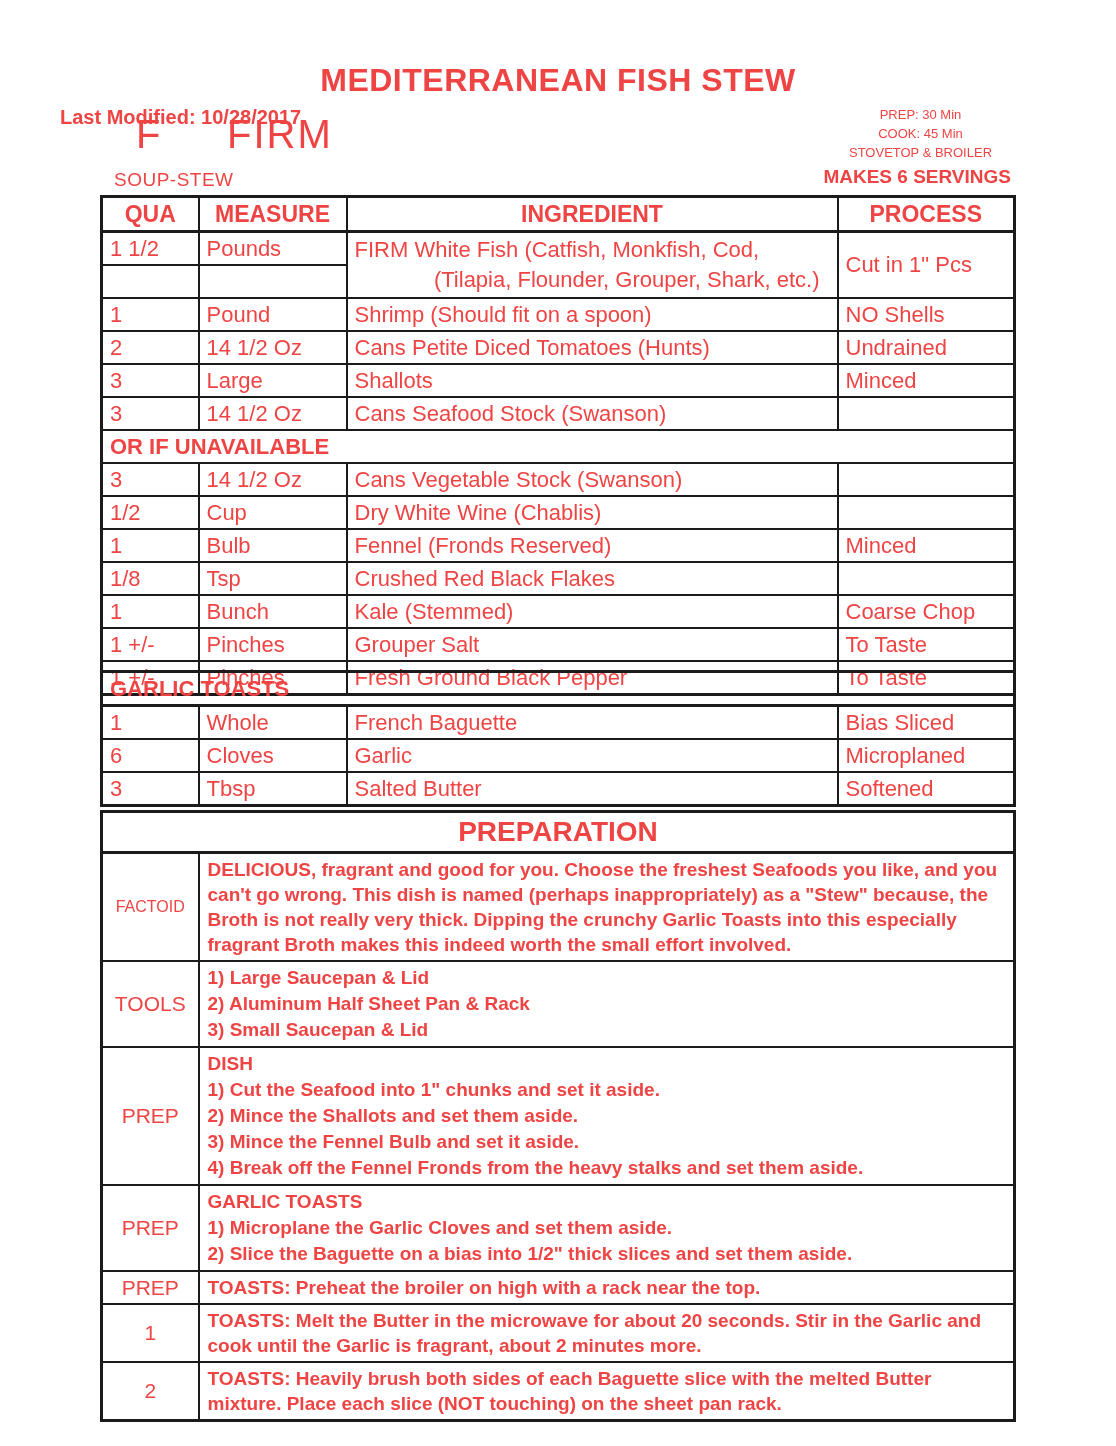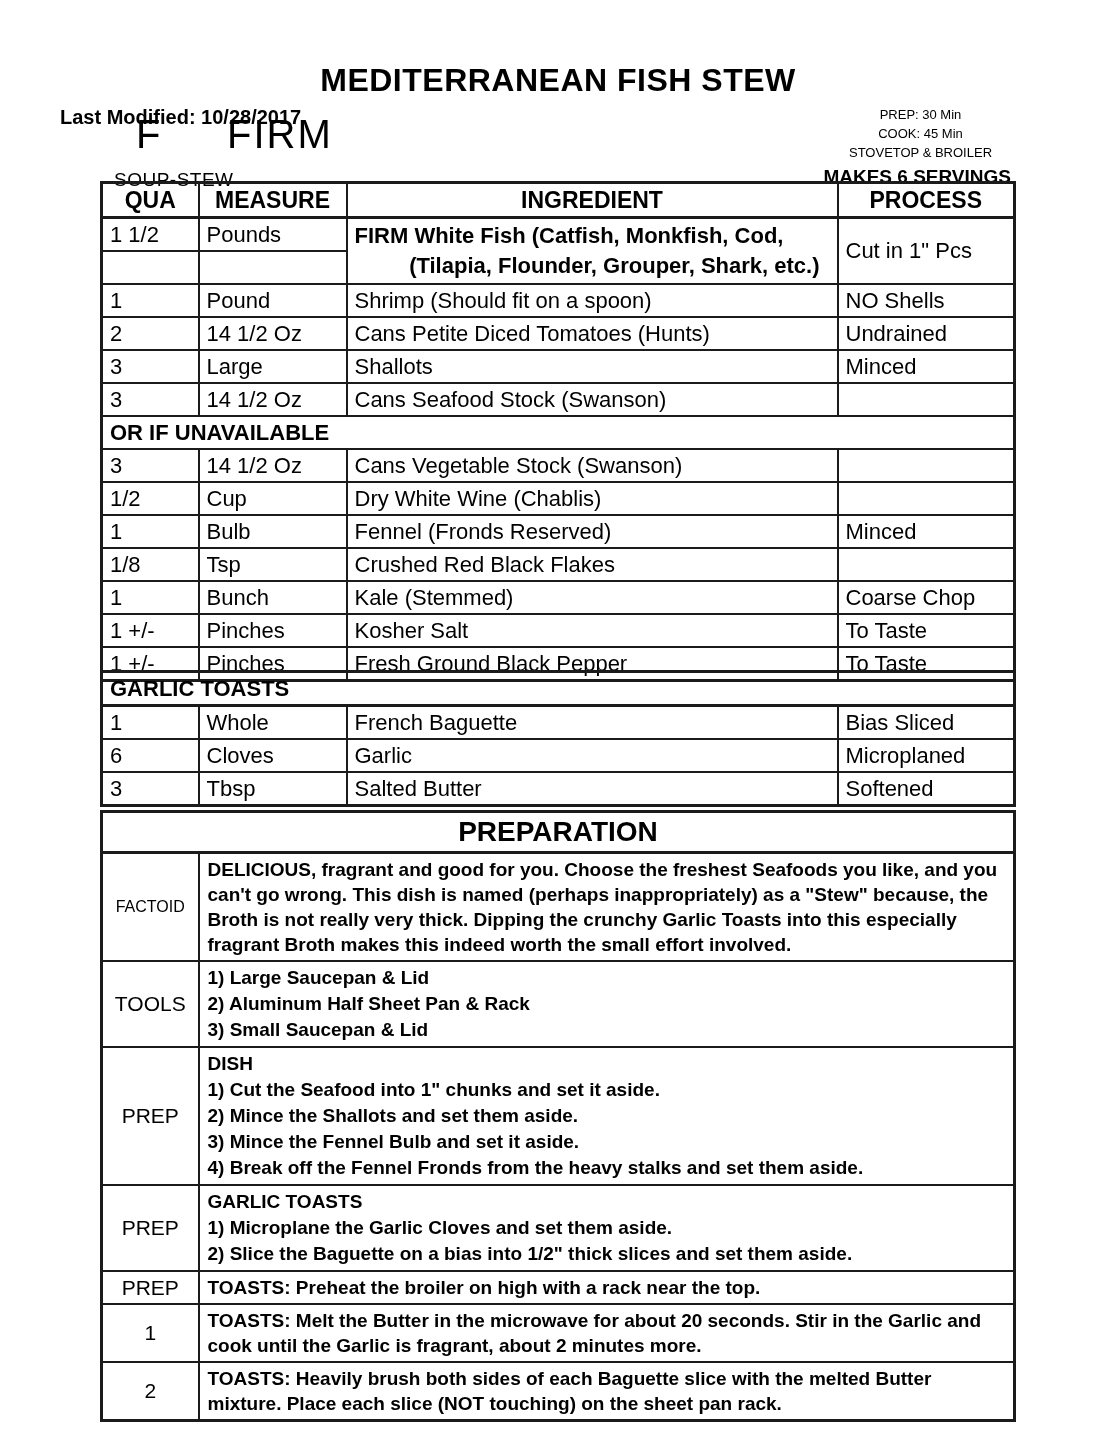--- a/index.html
+++ b/index.html
@@ -1,47 +1,47 @@
 <!DOCTYPE html>
 <html><head>
 <meta charset="utf-8">
 <style>
   html,body { margin:0; padding:0; background:#ffffff; }
   .page {
     position:relative; width:1116px; height:1446px; background:#ffffff;
-    color:#000000; font-family:"Liberation Sans", sans-serif;
+    color:#ef4444; font-family:"Liberation Sans", sans-serif;
     overflow:hidden;
   }
   
   .title { position:absolute; top:62px; left:0; width:100%; text-align:center;
            font-size:32px; font-weight:700; letter-spacing:.5px; }
   .letter-f { position:absolute; left:136px; top:112px; font-size:40px; font-weight:400; }
   .easy     { position:absolute; left:227px; top:112px; font-size:40px; font-weight:400; letter-spacing:2px; }
   .modified { position:absolute; top:106px; left:60px; width:1000px; text-align:left;
               font-size:20px; font-weight:700; }
   .times    { position:absolute; top:105px; right:108px; width:175px; text-align:center;
               font-size:13px; line-height:19px; font-weight:500; }
   .category { position:absolute; left:103px; top:169px; font-size:19px; letter-spacing:.5px;margin-left:11px; }
   .servings { position:absolute; right:105px; top:166px; font-size:19px; font-weight:700; }
 
   
   table { border-collapse:collapse; position:absolute; left:100px; table-layout:fixed;
           border:3px solid #1b1b1b; }
   td, th { border:2px solid #1b1b1b; overflow:hidden; white-space:nowrap; }
 
-  #ingredients { top:181px; width:913px; }
+  #ingredients { top:195px; width:913px; }
   #garlic      { top:670px; width:913px; }
   #preparation { top:810px; width:913px; }
 
   th { font-size:23px; font-weight:700; height:32px; text-align:center;
        border-bottom-width:3px; padding:0; }
   #ingredients td, #garlic td { font-size:22px; height:31px; padding:0 0 0 7px;
        text-align:left; vertical-align:middle; }
   td.qua { text-align:center; padding:0; }
-  td.fishcell { vertical-align:middle;font-weight:bold; }
+  td.fishcell { vertical-align:middle; }
   .fl1 { line-height:30px; }
   .fl2 { line-height:30px; text-align:right; padding-right:17px; }
   td.fishproc { vertical-align:middle; }
   tr.note td { height:24px; font-size:14px; font-weight:700; padding:0 0 0 250px; }
   tr.gtitle td { height:32px; font-size:24px; font-weight:700; text-align:center; padding:0;
                  border-bottom-width:3px; }
 
   
   tr.ptitle td { height:38px; font-size:28px; font-weight:700; text-align:center; padding:0;
                  border-bottom-width:3px; }
@@ -153,21 +153,21 @@
     </tr>
     <tr>
       <td class="qua">1</td>
       <td>Bunch</td>
       <td>Kale (Stemmed)</td>
       <td>Coarse Chop</td>
     </tr>
     <tr>
       <td class="qua">1 +/-</td>
       <td>Pinches</td>
-      <td>Kosher Salt</td>
+      <td>Grouper Salt</td>
       <td>To Taste</td>
     </tr>
     <tr>
       <td class="qua">1 +/-</td>
       <td>Pinches</td>
       <td>Fresh Ground Black Pepper</td>
       <td>To Taste</td>
     </tr>
   </tbody>
     </table>

